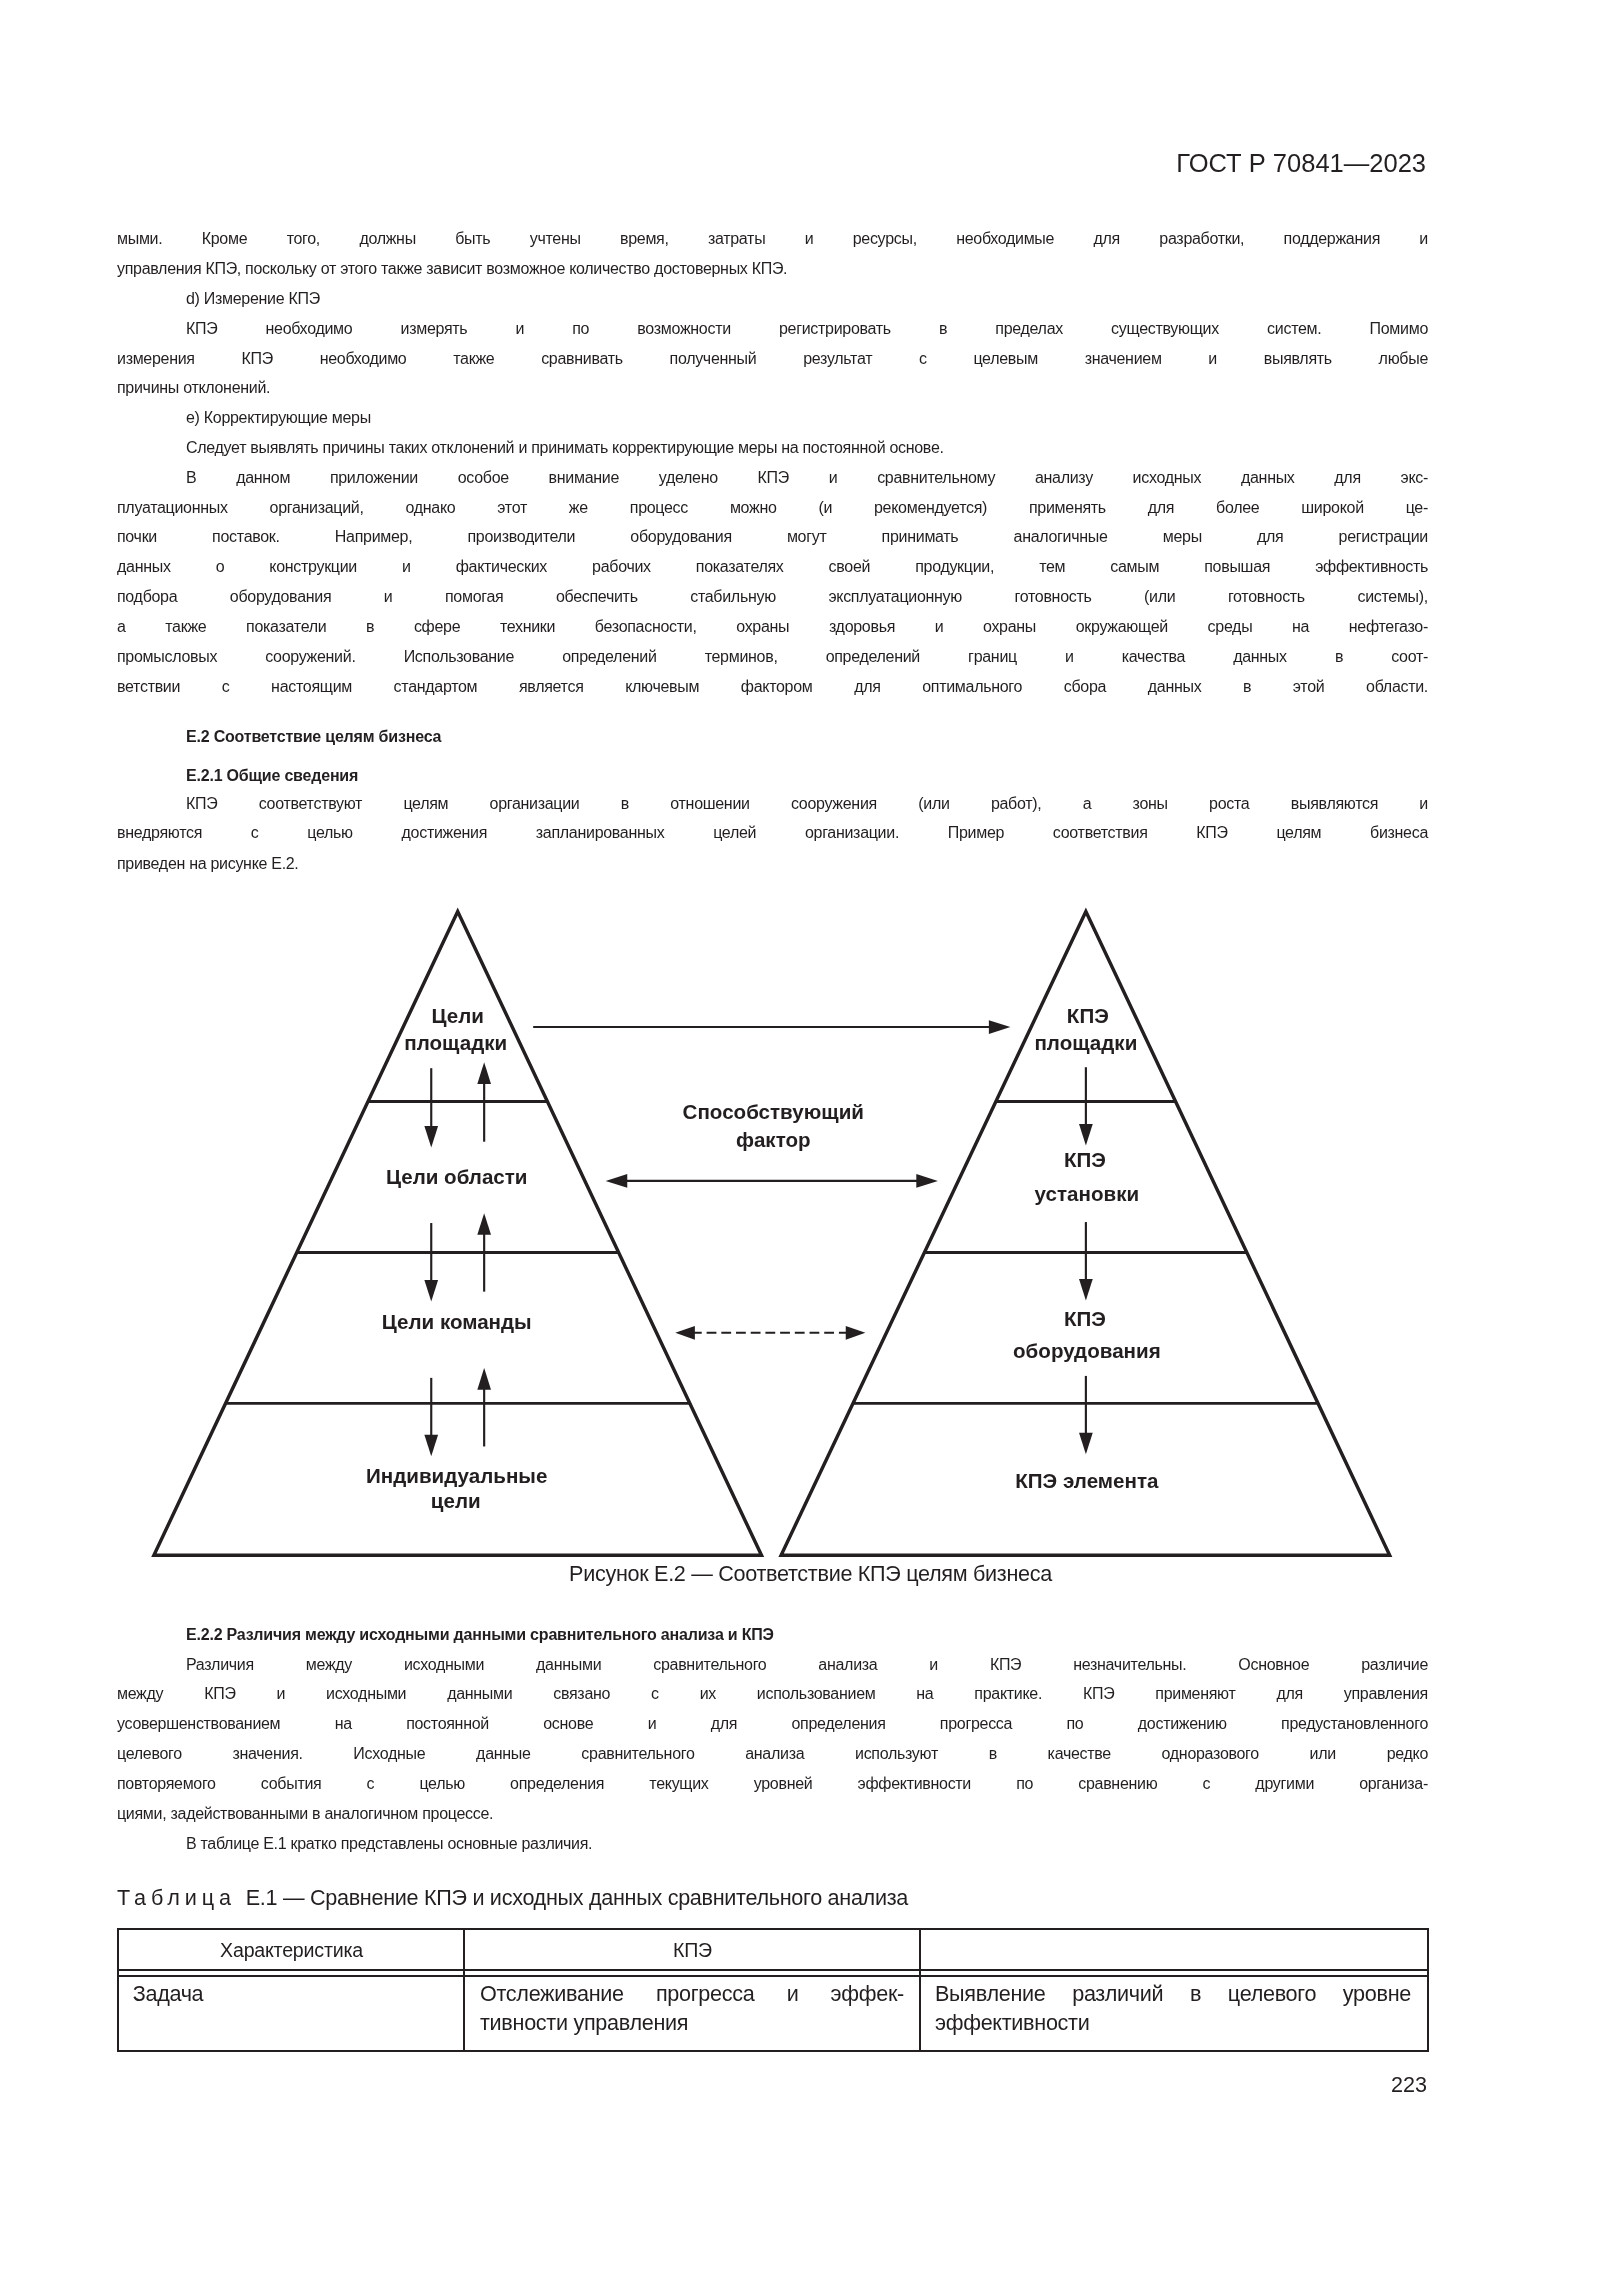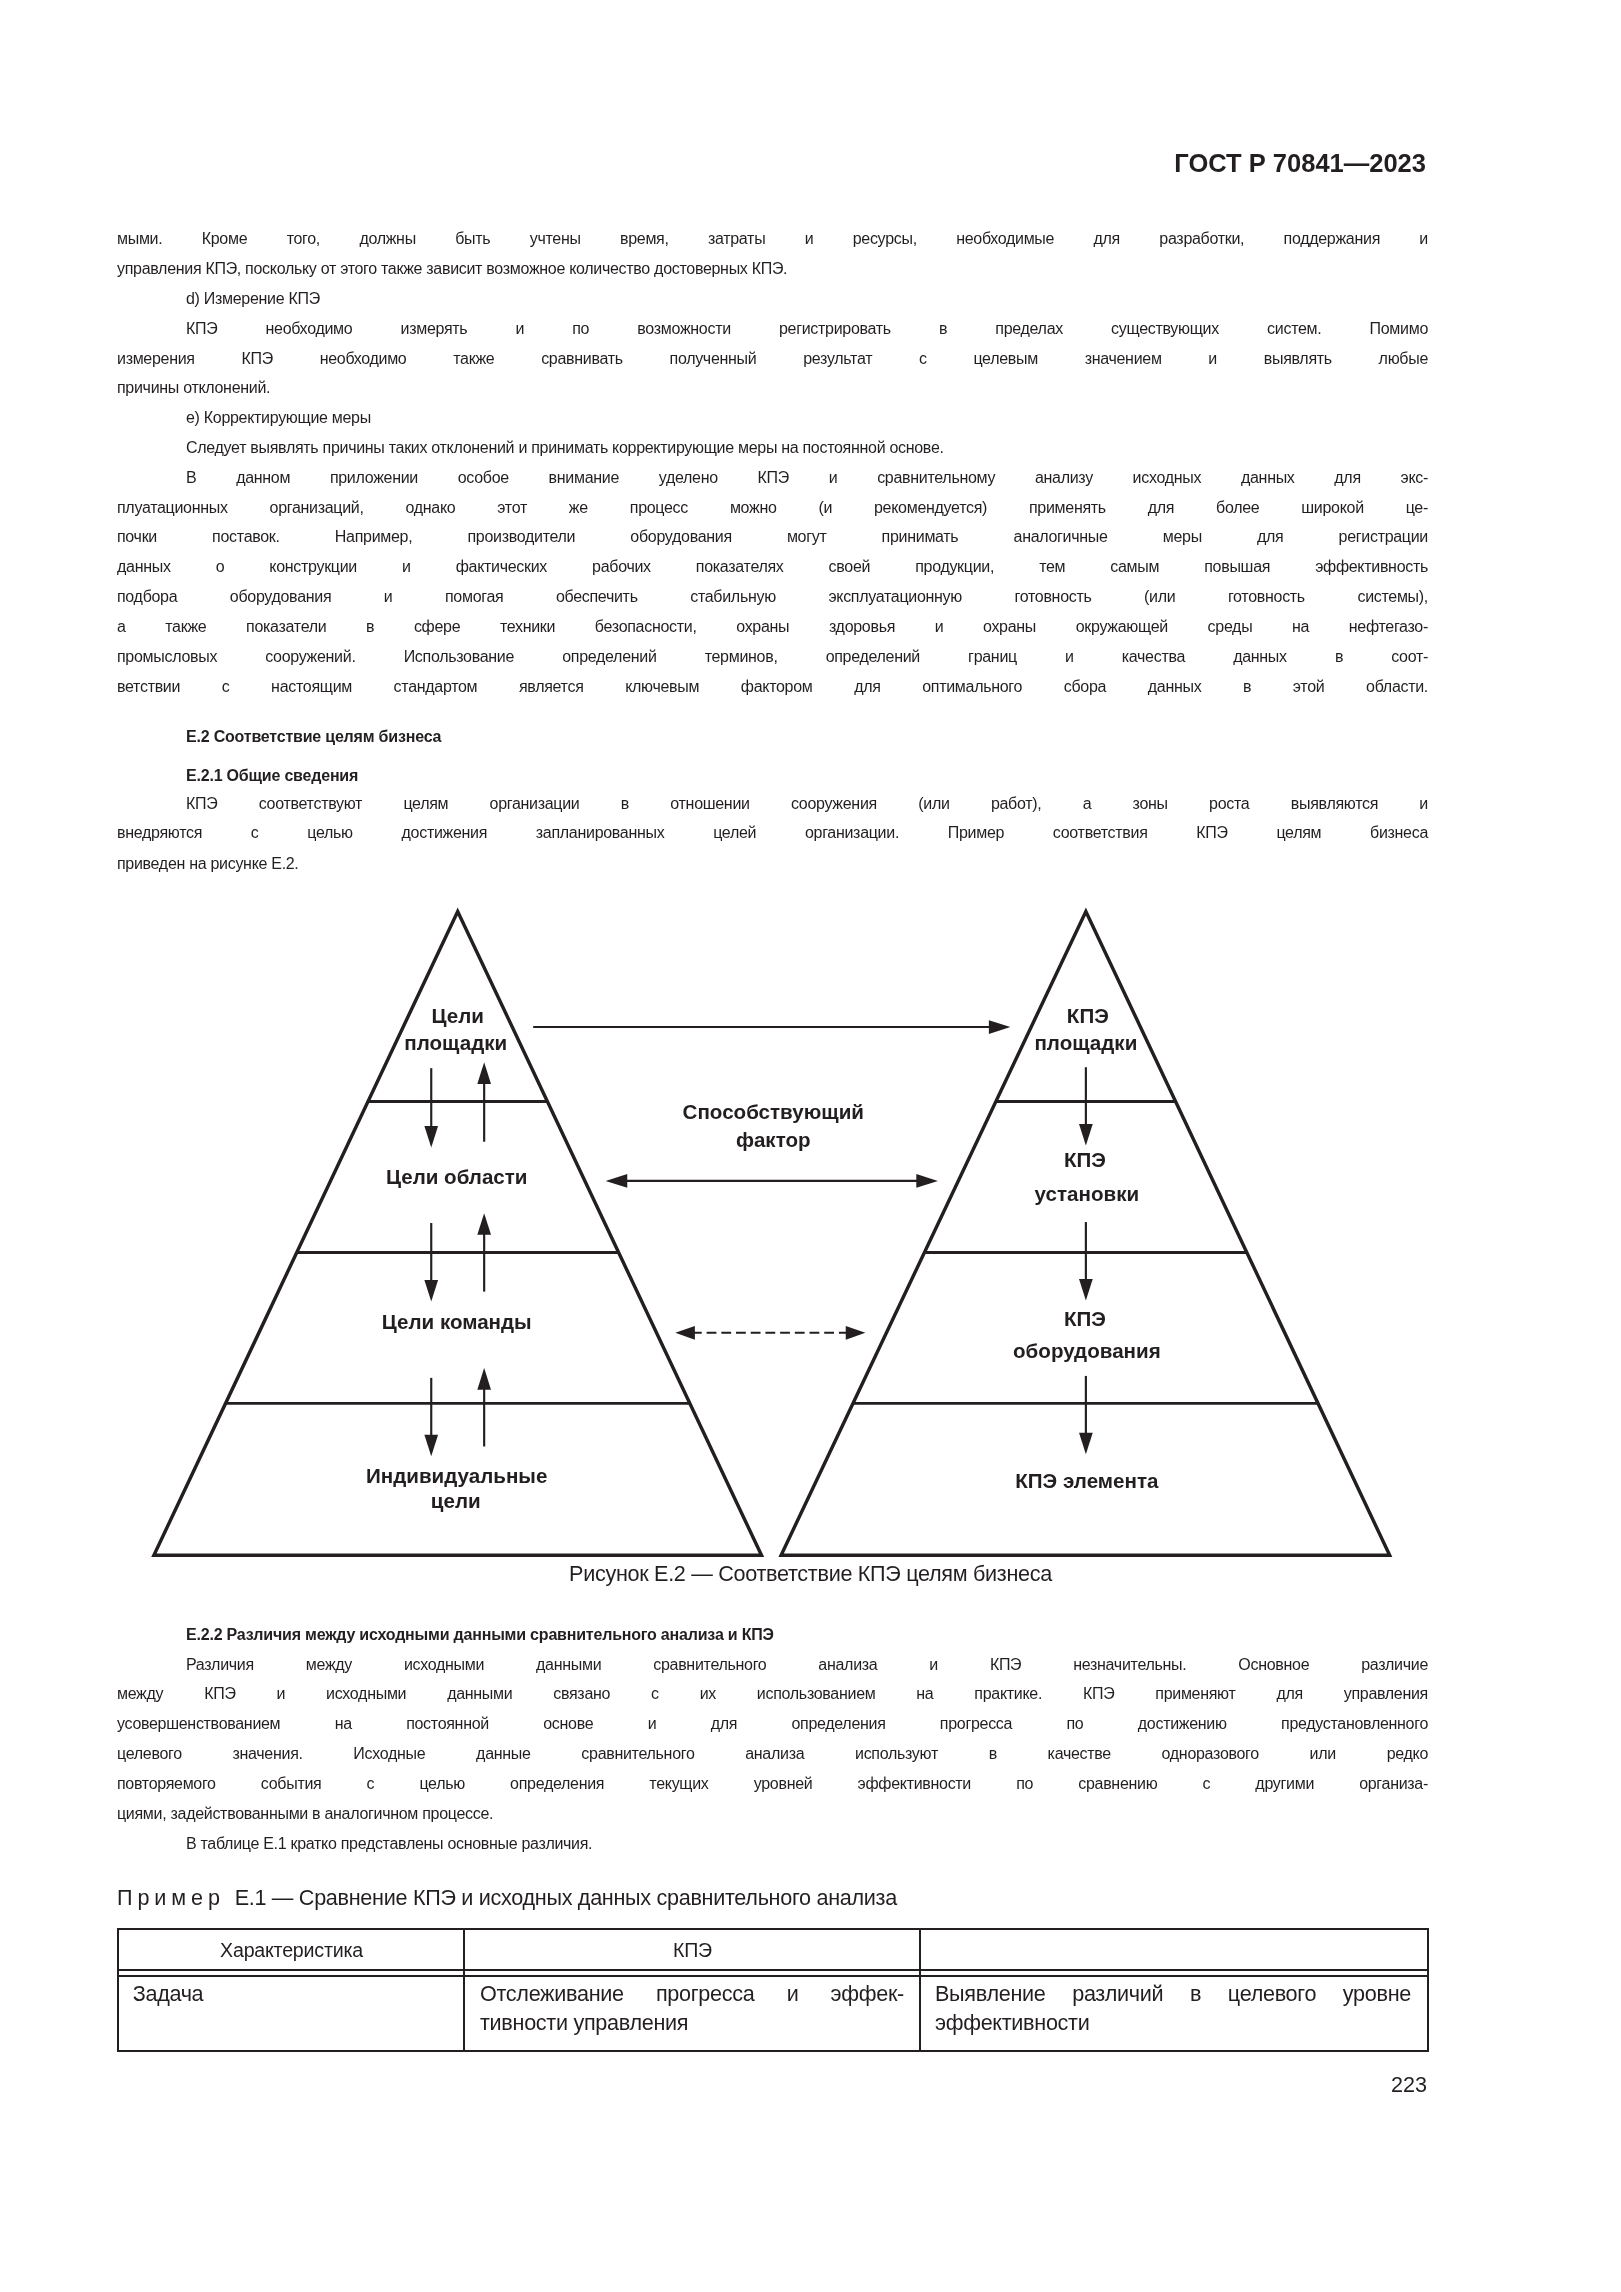--- a/index.html
+++ b/index.html
@@ -1,19 +1,19 @@
 <!DOCTYPE html>
 <html><head>
 <meta charset="utf-8">
 <style>
   html, body { margin: 0; padding: 0; background: #ffffff; }
   body { width: 1621px; height: 2293px; position: relative; overflow: hidden; color: #231f20;
          font-family: "Liberation Sans", sans-serif; }
   .abs { position: absolute; }
-  .hdr { right: 195px; top: 149px; font-size: 25.5px; font-weight: bold; line-height: 29px; white-space: nowrap; }
+  .hdr { right: 195px; top: 149px; font-size: 25.5px; font-weight: normal; line-height: 29px; white-space: nowrap; }
   .ln { position: absolute; left: 117px; width: 1311px; font-size: 16px; line-height: 29px; height: 29px;
         letter-spacing: -0.3px; white-space: nowrap; overflow: visible; }
   .ln.j { text-align: justify; text-align-last: justify; white-space: normal; }
   .ln.ind { left: 186px; width: 1242px; }
   .hd { font-weight: bold; letter-spacing: -0.2px; }
   .caption { position: absolute; left: 0; width: 1621px; text-align: center; font-size: 21.6px; line-height: 29px; letter-spacing: -0.3px; }
   .tcap { position: absolute; left: 117px; font-size: 21.6px; line-height: 29px; white-space: nowrap; letter-spacing: -0.3px; }
   .tcap .spaced { letter-spacing: 4.9px; margin-right: 9.8px; }
   .pnum { position: absolute; right: 194px; top: 2070px; font-size: 21.6px; line-height: 29px; }
   svg text { font-family: "Liberation Sans", sans-serif; font-weight: bold; font-size: 21px; fill: #231f20; }
@@ -169,21 +169,21 @@
   <div class="ln ind j" style="top:1650px">Различия между исходными данными сравнительного анализа и КПЭ незначительны. Основное различие</div>
   <div class="ln j" style="top:1679px">между КПЭ и исходными данными связано с их использованием на практике. КПЭ применяют для управления</div>
   <div class="ln j" style="top:1709px">усовершенствованием на постоянной основе и для определения прогресса по достижению предустановленного</div>
   <div class="ln j" style="top:1739px">целевого значения. Исходные данные сравнительного анализа используют в качестве одноразового или редко</div>
   <div class="ln j" style="top:1769px">повторяемого события с целью определения текущих уровней эффективности по сравнению с другими организа-</div>
   <div class="ln" style="top:1799px">циями, задействованными в аналогичном процессе.</div>
   <div class="ln ind" style="top:1829px">В таблице Е.1 кратко представлены основные различия.</div>
 </div>
 
 <div class="tcap" style="top:1883px">
-  <span class="spaced">Пример</span><span>Е.1 — Сравнение КПЭ и исходных данных сравнительного анализа</span>
+  <span class="spaced">Таблица</span><span>Е.1 — Сравнение КПЭ и исходных данных сравнительного анализа</span>
 </div>
 
 <div class="tbl">
   <div class="hrow"></div>
   <div class="dline"></div>
   <div class="vdiv" style="left:344px"></div>
   <div class="vdiv" style="left:800px"></div>
 
   <div class="hcell" style="left:0; width:345px;">Характеристика</div>
   <div class="hcell" style="left:346px; width:455px;">КПЭ</div>

